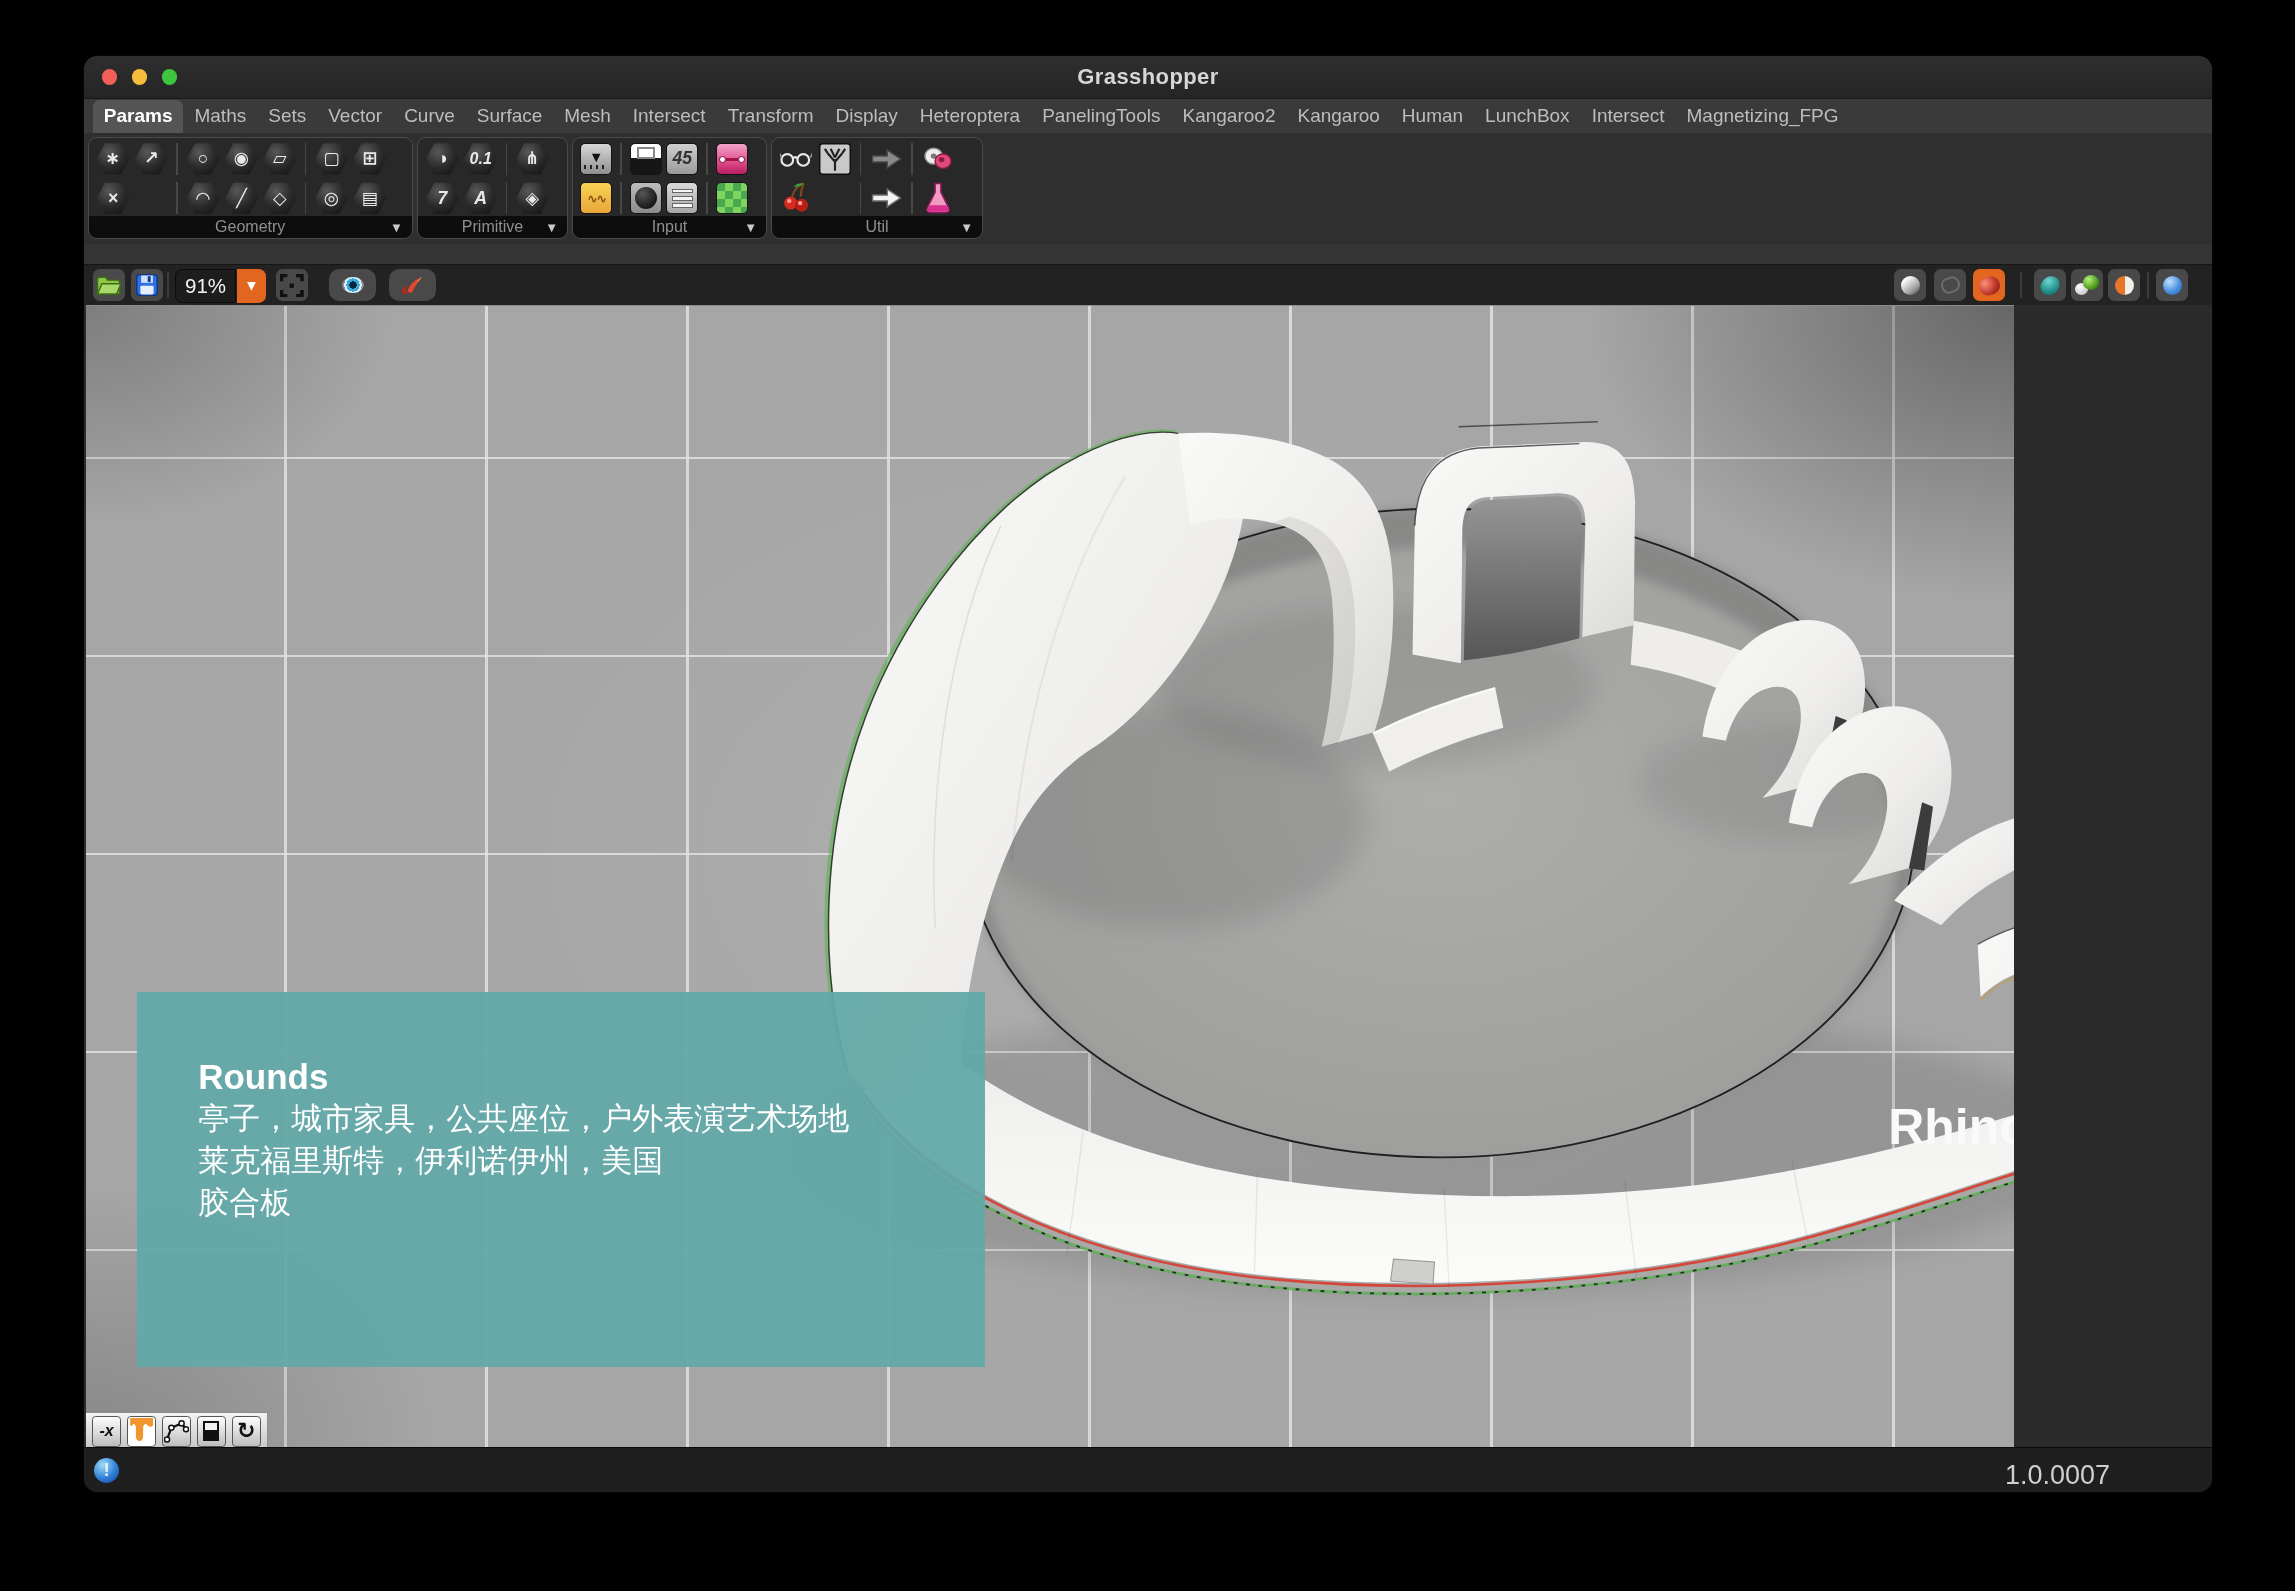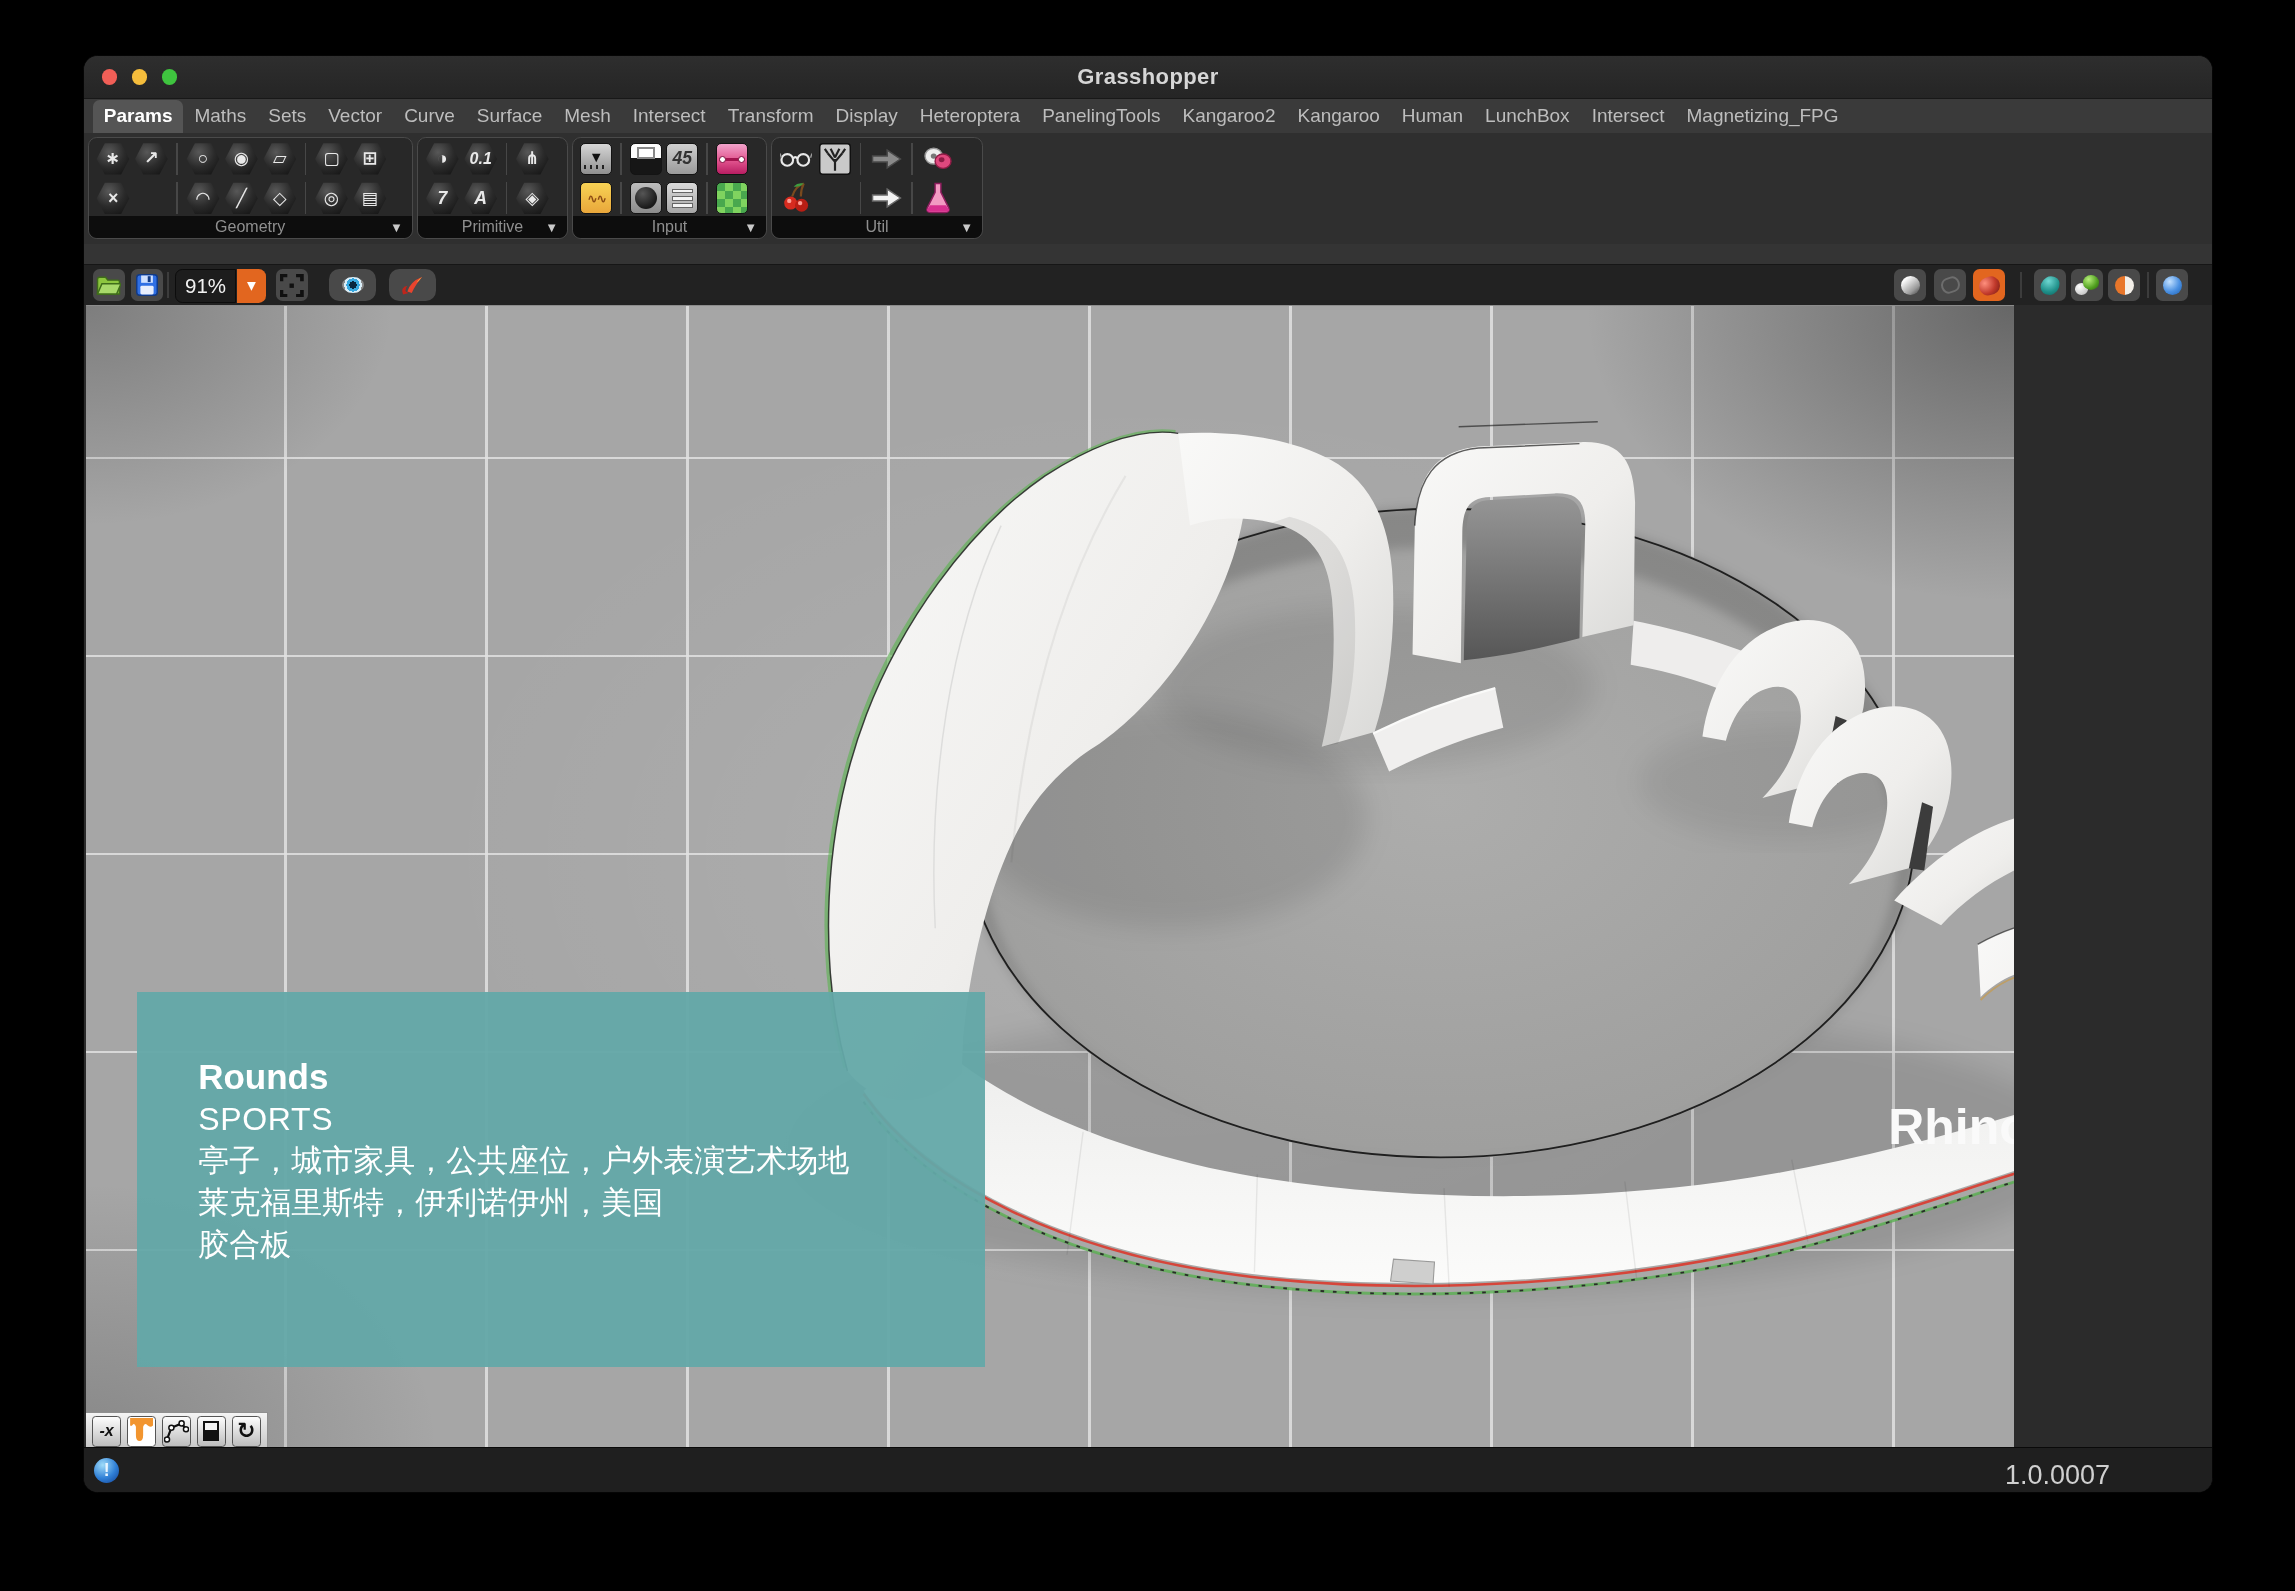--- a/index.html
+++ b/index.html
@@ -520,21 +520,20 @@
         <path fill="url(#g-wall)" d="M2584 872 C2642 840 2704 828 2748 844 C2782 857 2798 890 2800 936 C2803 1006 2790 1080 2766 1140
              L2700 1164 C2720 1108 2731 1042 2728 982 C2726 932 2709 906 2672 906 C2640 906 2610 922 2588 944 Z"></path>
         <path d="M2700 1164 C2720 1108 2731 1042 2728 982" fill="none" stroke="#c8473c" stroke-width="3.5" opacity=".85"></path>
         <path d="M2588 948 C2610 926 2640 910 2672 910" fill="none" stroke="#c89b4b" stroke-width="2.5" opacity=".7"></path>
         <path d="M2584 872 C2642 840 2704 828 2748 844" fill="none" stroke="#1b1b1b" stroke-width="2" opacity=".6"></path>
         <path d="M2766 1140 C2790 1080 2803 1006 2800 936" fill="none" stroke="#58b44e" stroke-width="3" opacity=".6"></path>
       </svg>
 
       <div class="tealbox">
         <div class="t1">Rounds</div>
-        <div class="t2">SPORTS</div>
         <div class="tl">亭子，城市家具，公共座位，户外表演艺术场地</div>
         <div class="tl">莱克福里斯特，伊利诺伊州，美国</div>
         <div class="tl">胶合板</div>
       </div>
 
       <div class="rhino">Rhino</div>
 
       <div class="minibar">
         <div class="mbtn">
           <span style="font-style:italic;">-x</span>

